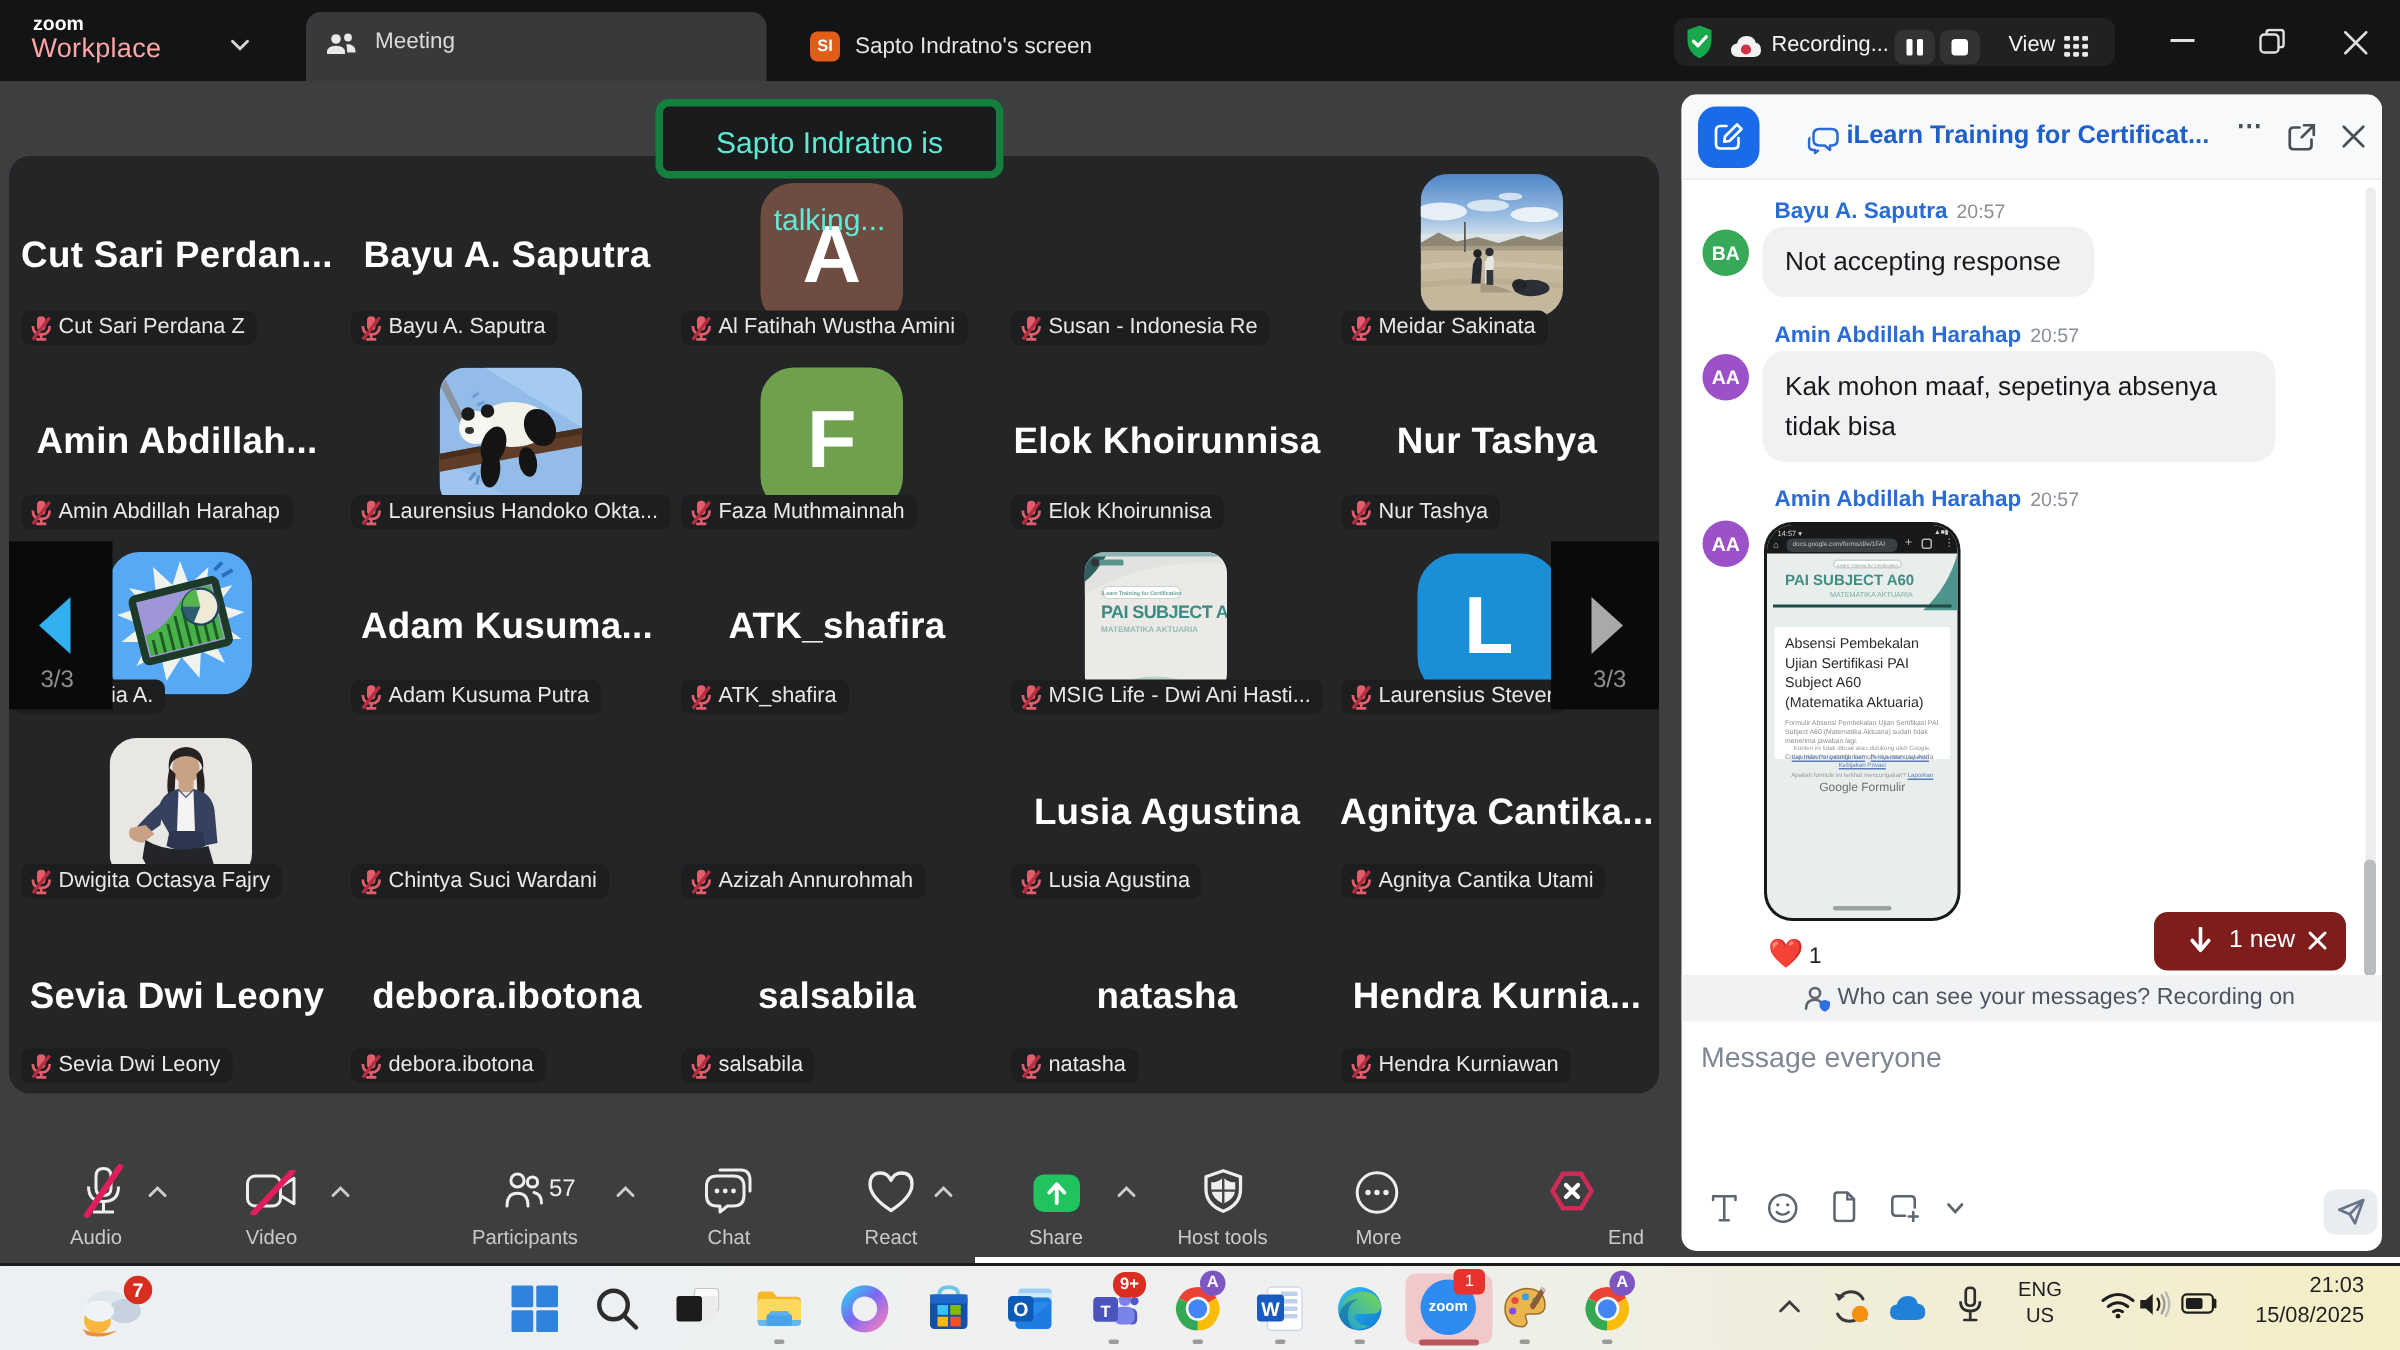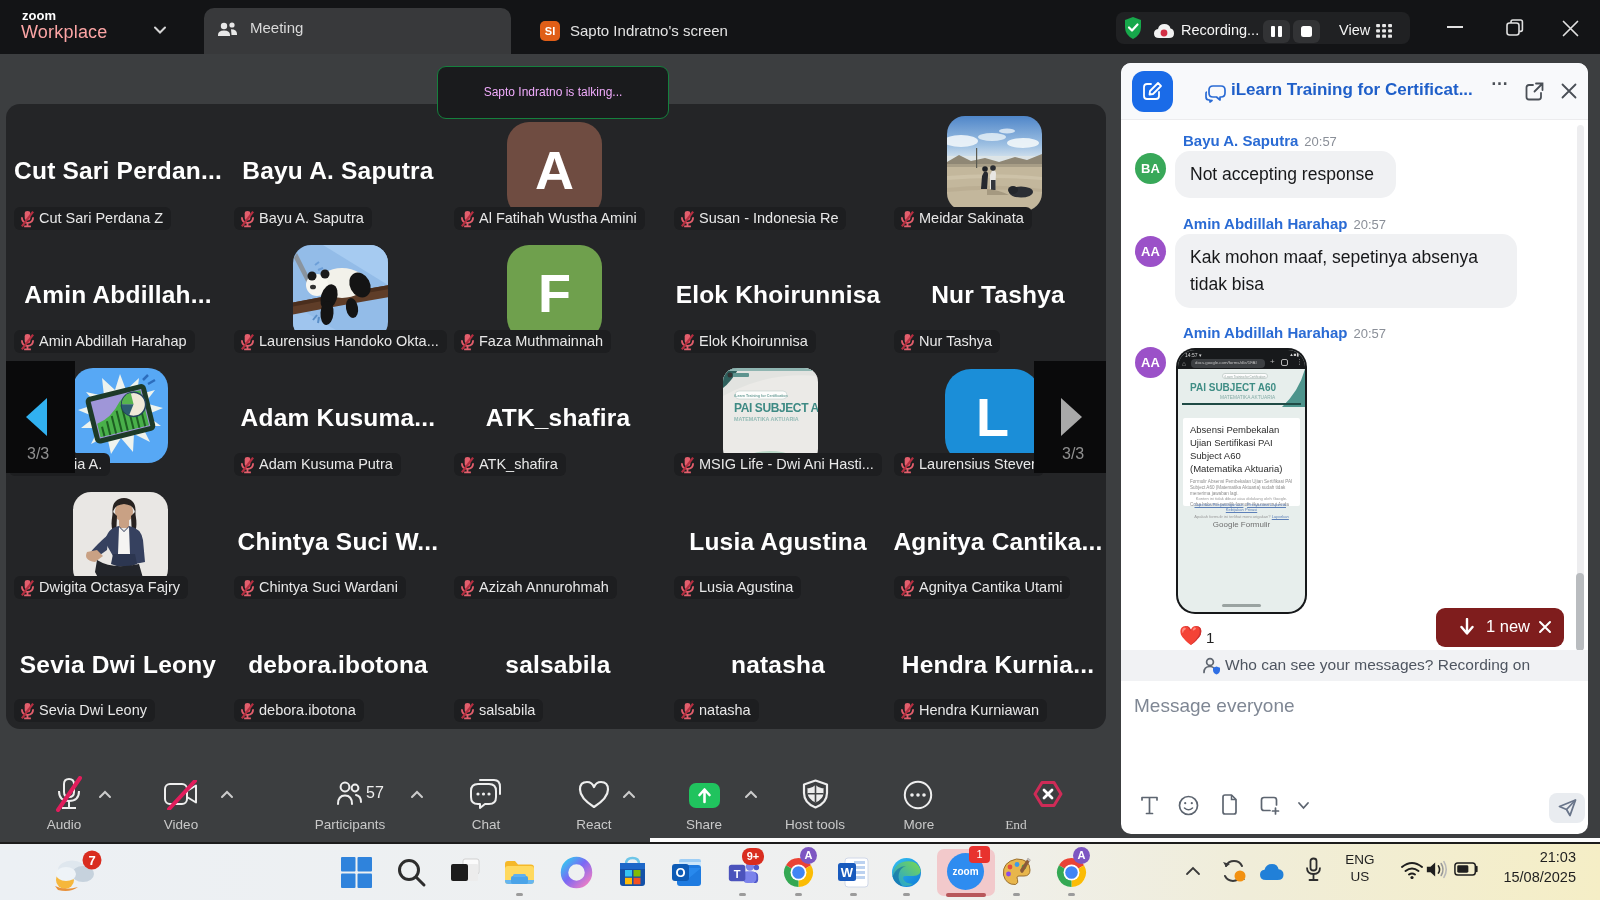--- a/index.html
+++ b/index.html
@@ -8,21 +8,21 @@
 
 #titlebar { position:absolute; left:0; top:0; width:1600px; height:54px; background:#131416; }
 #tab-active { position:absolute; left:204px; top:8px; width:307px; height:46px; background:#38393b; border-radius:10px 10px 0 0; }
 
 #canvas { position:absolute; left:6px; top:104px; width:1100px; height:625px; background:#242527; border-radius:14px; overflow:hidden; }
 .bn { position:absolute; width:220px; text-align:center; color:#fff; font-weight:bold; font-size:24.5px; letter-spacing:0.2px; white-space:nowrap; }
 .lbl { position:absolute; height:23px; background:#1d1e20; border-radius:6px; color:#e8e8e8; font-size:14.5px; line-height:23px; white-space:nowrap; padding:0 8px 0 25px; }
 .lbl svg.mic { position:absolute; left:4.5px; top:2.5px; }
 .avt { position:absolute; width:95px; height:95px; border-radius:22px; color:#fff; font-weight:bold; font-size:54px; display:flex; align-items:center; justify-content:center; overflow:hidden; }
 .nav { position:absolute; width:70px; background:#0a0a0b; color:#9a9a9a; }
-#tooltip { position:absolute; left:437px; top:66px; width:232px; height:53px; background:#1a1b1d; border:1px solid #15803d; border-radius:9px; color:#f0abfc; font-size:12px; line-height:51px; text-align:center; }
+#tooltip { position:absolute; left:437px; top:66px; width:232px; height:53px; background:#1a1b1d; border:5px solid #15803d; border-radius:9px; color:#5eead4; font-size:20px; line-height:51px; text-align:center; }
 .tlabel { position:absolute; top:817px; color:#c9c9c9; font-size:13.5px; white-space:nowrap; transform:translateX(-50%); }
 .chev { position:absolute; top:789px; width:14px; height:12px; }
 
 #chat { position:absolute; left:1121px; top:63px; width:467px; height:771px; background:#fff; border-radius:10px; overflow:hidden; }
 #chat-header { position:absolute; left:0; top:0; width:467px; height:57px; background:#f8f9fb; border-bottom:1px solid #ececee; }
 .cname { position:absolute; color:#2a6bd4; font-size:15px; font-weight:bold; white-space:nowrap; }
 .ctime { color:#8a8f98; font-size:13px; font-weight:normal; margin-left:6px; }
 .cav { position:absolute; width:31px; height:31px; border-radius:50%; color:#fff; font-size:13px; font-weight:bold; display:flex; align-items:center; justify-content:center; }
 .bub { position:absolute; background:#f0f1f3; border-radius:15px; color:#17181a; font-size:17.5px; line-height:27px; padding:10px 22px 10px 15px; }
 
@@ -95,21 +95,20 @@
   <div class="bn" style="left:2px;top:53px;">Cut Sari Perdan...</div>
   <div class="bn" style="left:222px;top:53px;">Bayu A. Saputra</div>
 
   <div class="bn" style="left:2px;top:177px;">Amin Abdillah...</div>
   <div class="bn" style="left:662px;top:177px;">Elok Khoirunnisa</div>
   <div class="bn" style="left:882px;top:177px;">Nur Tashya</div>
 
   <div class="bn" style="left:222px;top:300px;">Adam Kusuma...</div>
   <div class="bn" style="left:442px;top:300px;">ATK_shafira</div>
 
-  <div class="bn" style="left:222px;top:424px;">Chintya Suci W...</div>
   <div class="bn" style="left:662px;top:424px;">Lusia Agustina</div>
   <div class="bn" style="left:882px;top:424px;">Agnitya Cantika...</div>
 
   <div class="bn" style="left:2px;top:547px;">Sevia Dwi Leony</div>
   <div class="bn" style="left:222px;top:547px;">debora.ibotona</div>
   <div class="bn" style="left:442px;top:547px;">salsabila</div>
   <div class="bn" style="left:662px;top:547px;">natasha</div>
   <div class="bn" style="left:882px;top:547px;">Hendra Kurnia...</div>
 
   <div class="avt" style="left:501px;top:18px;background:#6f4c41;">A</div>
@@ -473,21 +472,21 @@
       <circle cx="15" cy="15" r="1.8"></circle>
       <circle cx="21" cy="15" r="1.8"></circle>
     </g>
   </svg>
 <div class="tlabel" style="left:919px;">More</div>
 
 <svg class="abs" style="left:1033px;top:780px;" width="30" height="28" viewBox="0 0 30 28">
     <path d="M9 2.5 L21 2.5 L28 14 L21 25.5 L9 25.5 L2 14 Z" fill="none" stroke="#cf2b57" stroke-width="3" stroke-linejoin="round"></path>
     <path d="M11 10 L19 18 M19 10 L11 18" stroke="#fff" stroke-width="2.8" stroke-linecap="round"></path>
   </svg>
-<div class="tlabel" style="left:1016px;font-family:Liberation Serif, serif;">End</div>
+<div class="tlabel" style="left:1084px;">End</div>
 
 <div class="abs" style="left:650px;top:838px;width:950px;height:4px;background:#fdfdfd;"></div>
 <div class="abs" style="left:0;top:842px;width:1600px;height:2.5px;background:#1c1c1c;"></div>
 
 <div id="chat">
   <div id="chat-header">
     <div class="abs" style="left:11px;top:8px;width:41px;height:41px;background:#1a6be8;border-radius:12px;"></div>
     <svg class="abs" style="left:21px;top:18px;" width="21" height="21" viewBox="0 0 21 21">
         <path d="M9 3 L5 3 Q2 3 2 6 L2 15 Q2 18 5 18 L14 18 Q17 18 17 15 L17 11" fill="none" stroke="#fff" stroke-width="1.8" stroke-linecap="round"></path>
         <path d="M8 10 L16 2 L19 5 L11 13 L7.5 13.5 Z" fill="none" stroke="#fff" stroke-width="1.8" stroke-linejoin="round"></path>

